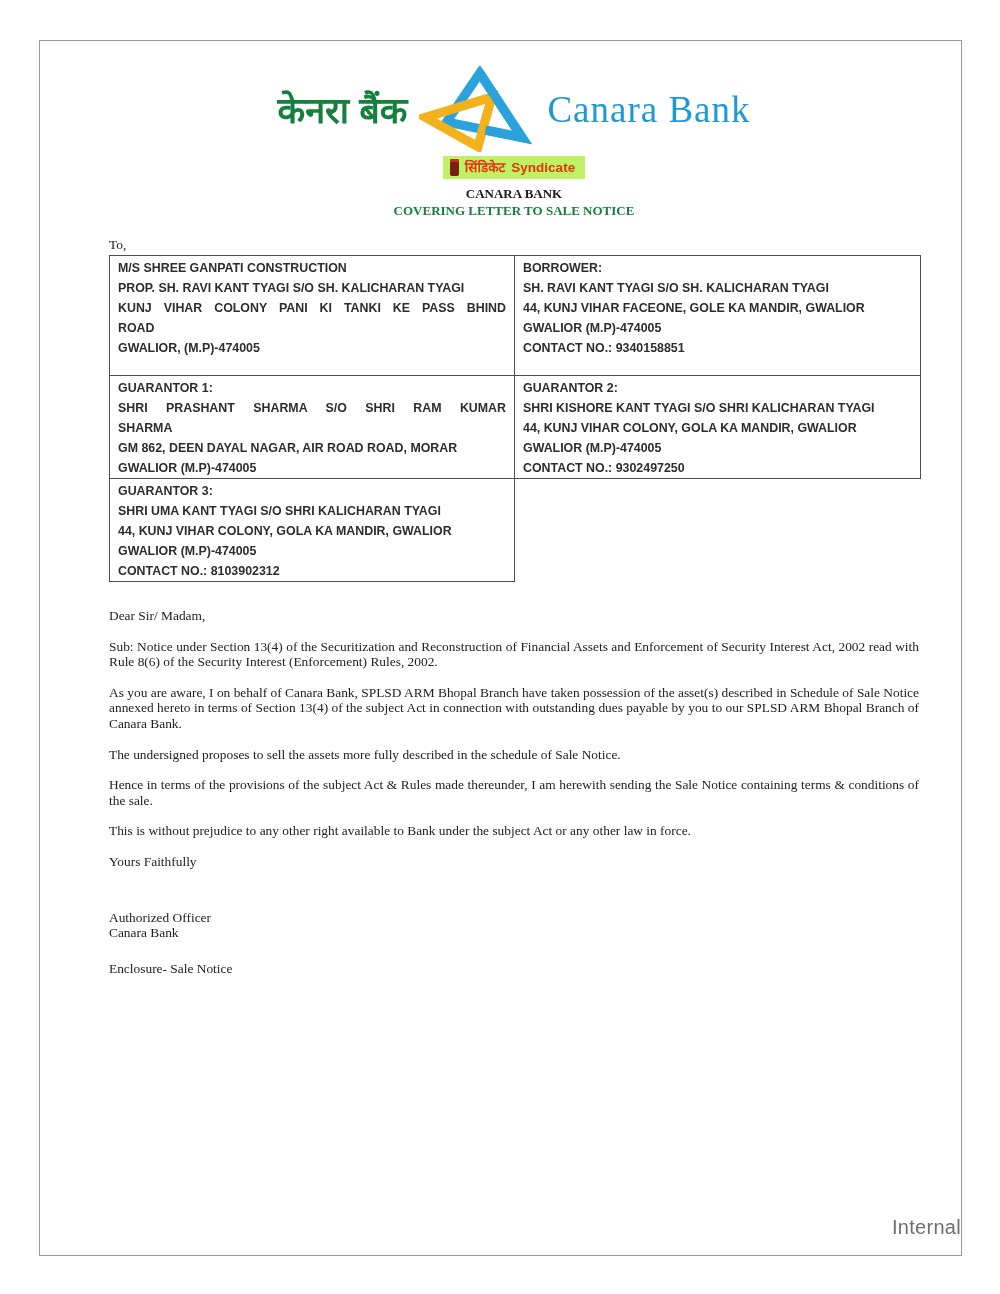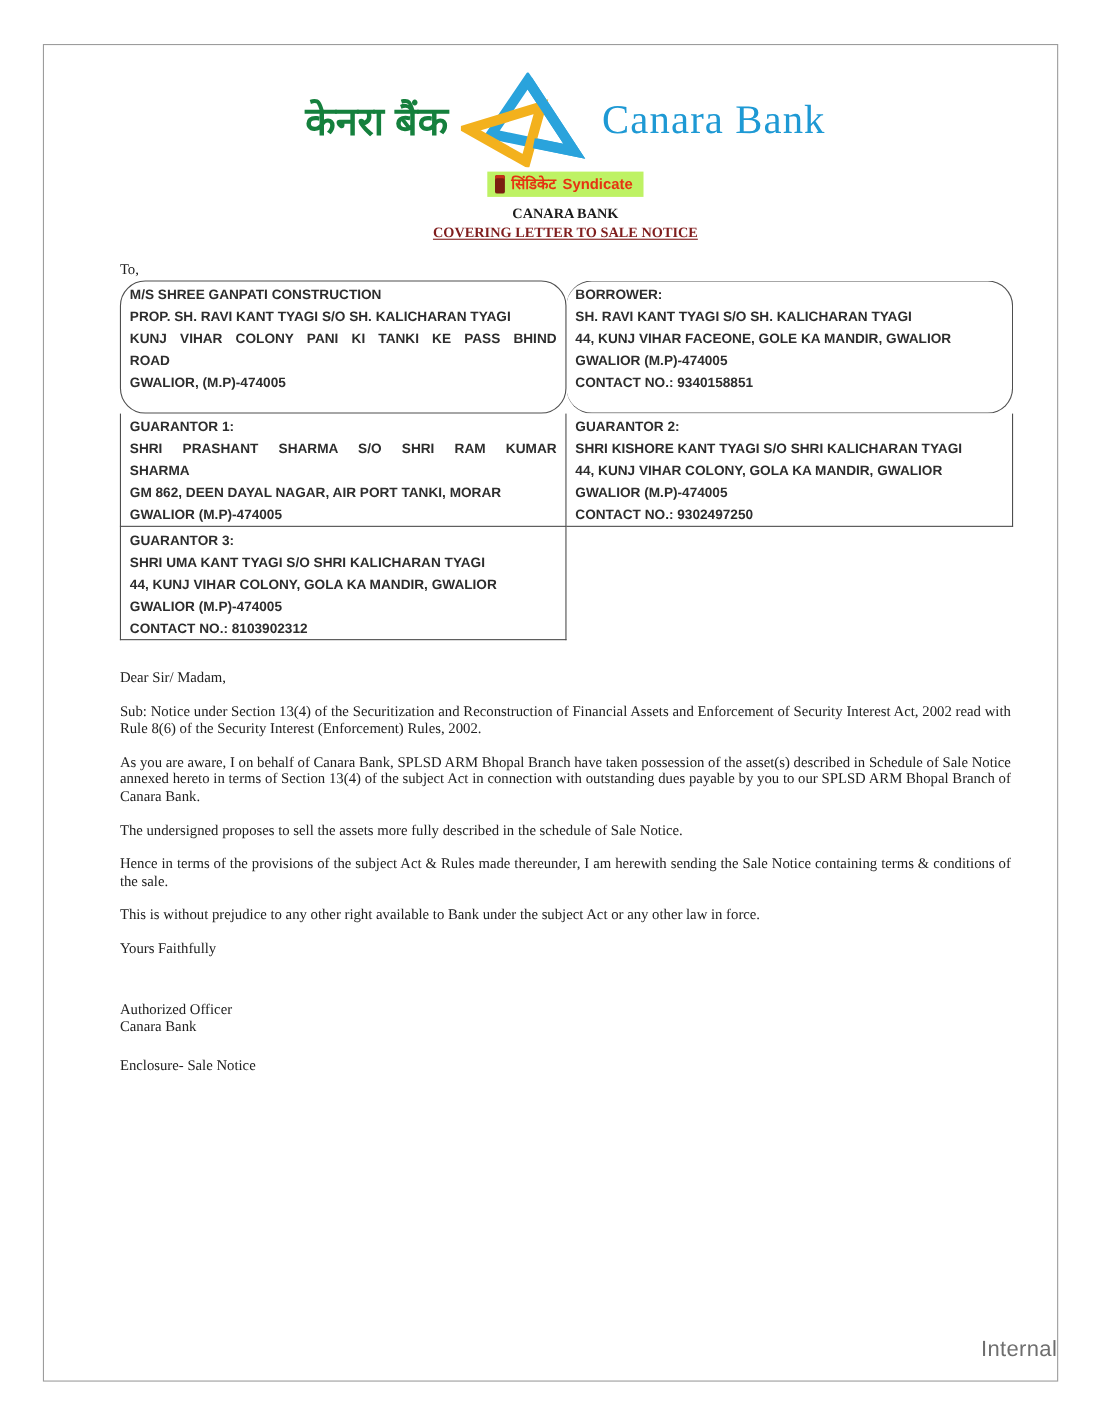--- a/index.html
+++ b/index.html
@@ -15,37 +15,37 @@
   .brand-hindi { font-family:"Liberation Sans", sans-serif; font-weight:bold; font-size:36px; color:#15803d; }
   .logo-svg { width:116px; height:86px; }
   .brand-en { font-size:37px; color:#1e99d4; letter-spacing:1px; }
 
   .syndicate { display:flex; align-items:center; gap:6px; width:max-content; margin:3px auto 0;
     background:#bef264; padding:2px 10px 3px 7px; }
   .syndicate-glyph { width:9px; height:17px; background:#7a1f10; border-radius:2px; box-shadow:inset 0 3px 0 #c5311a; }
   .syndicate-hindi, .syndicate-en { font-family:"Liberation Sans", sans-serif; font-weight:bold; font-size:13.5px; color:#e63312; }
 
   .doc-org { text-align:center; font-weight:bold; font-size:13px; margin-top:7px; color:#1b1b1b; }
-  .doc-title { text-align:center; font-weight:bold; font-size:13px; margin-top:1px; color:#7f1d1d;
-    text-decoration:underline; text-underline-offset:2px; }
+  .doc-title { text-align:center; font-weight:bold; font-size:13px; margin-top:1px; color:#15803d;
+    text-underline-offset:2px; }
 
   .ref-row { display:flex; justify-content:space-between; margin-top:6px; font-size:13.4px; }
   .bold { font-weight:bold; }
   .lbl { margin-right:4px; }
 
   .to-line { margin-top:18px; font-size:13.4px; }
 
   
   .rtable { margin-top:2px; font-family:"Liberation Sans", sans-serif; font-weight:bold;
     font-size:12.4px; line-height:20px; color:#2d2d2d; width:812px; }
   .trow { display:flex; }
   .tcell { width:50%; padding:2px 8px 0 8px; border-right:1px solid #4e4e4e; border-bottom:1px solid #4e4e4e; }
   .trow .tcell:first-child { border-left:1px solid #4e4e4e; }
   .trow-first .tcell { border-top:1px solid #4e4e4e; }
-  .row-tall .tcell { min-height:121px;border-radius:23px; }
+  .row-tall .tcell { min-height:121px; }
   .row-std .tcell { min-height:100px; }
   .tcell-empty { border:0 !important; }
   .jl { text-align:justify; text-align-last:justify; }
 
   
   .letter { font-size:13.4px; line-height:15.6px; }
   .letter p { margin-top:15px; text-align:justify; }
   .salutation { margin-top:26px !important; text-align:left !important; }
   .closing { text-align:left !important; }
   .sig-block { margin-top:40px; }
@@ -97,21 +97,21 @@
             <div>44, KUNJ VIHAR FACEONE, GOLE KA MANDIR, GWALIOR</div>
             <div>GWALIOR (M.P)-474005</div>
             <div>CONTACT NO.: 9340158851</div>
           </div>
       </div>
       <div class="trow row-std">
         <div class="tcell">
             <div>GUARANTOR 1:</div>
             <div class="jl">SHRI PRASHANT SHARMA S/O SHRI RAM KUMAR</div>
             <div>SHARMA</div>
-            <div>GM 862, DEEN DAYAL NAGAR, AIR PORT TANKI, MORAR</div>
+            <div>GM 862, DEEN DAYAL NAGAR, AIR ROAD ROAD, MORAR</div>
             <div>GWALIOR (M.P)-474005</div>
           </div>
         <div class="tcell">
             <div>GUARANTOR 2:</div>
             <div>SHRI KISHORE KANT TYAGI S/O SHRI KALICHARAN TYAGI</div>
             <div>44, KUNJ VIHAR COLONY, GOLA KA MANDIR, GWALIOR</div>
             <div>GWALIOR (M.P)-474005</div>
             <div>CONTACT NO.: 9302497250</div>
           </div>
       </div>

